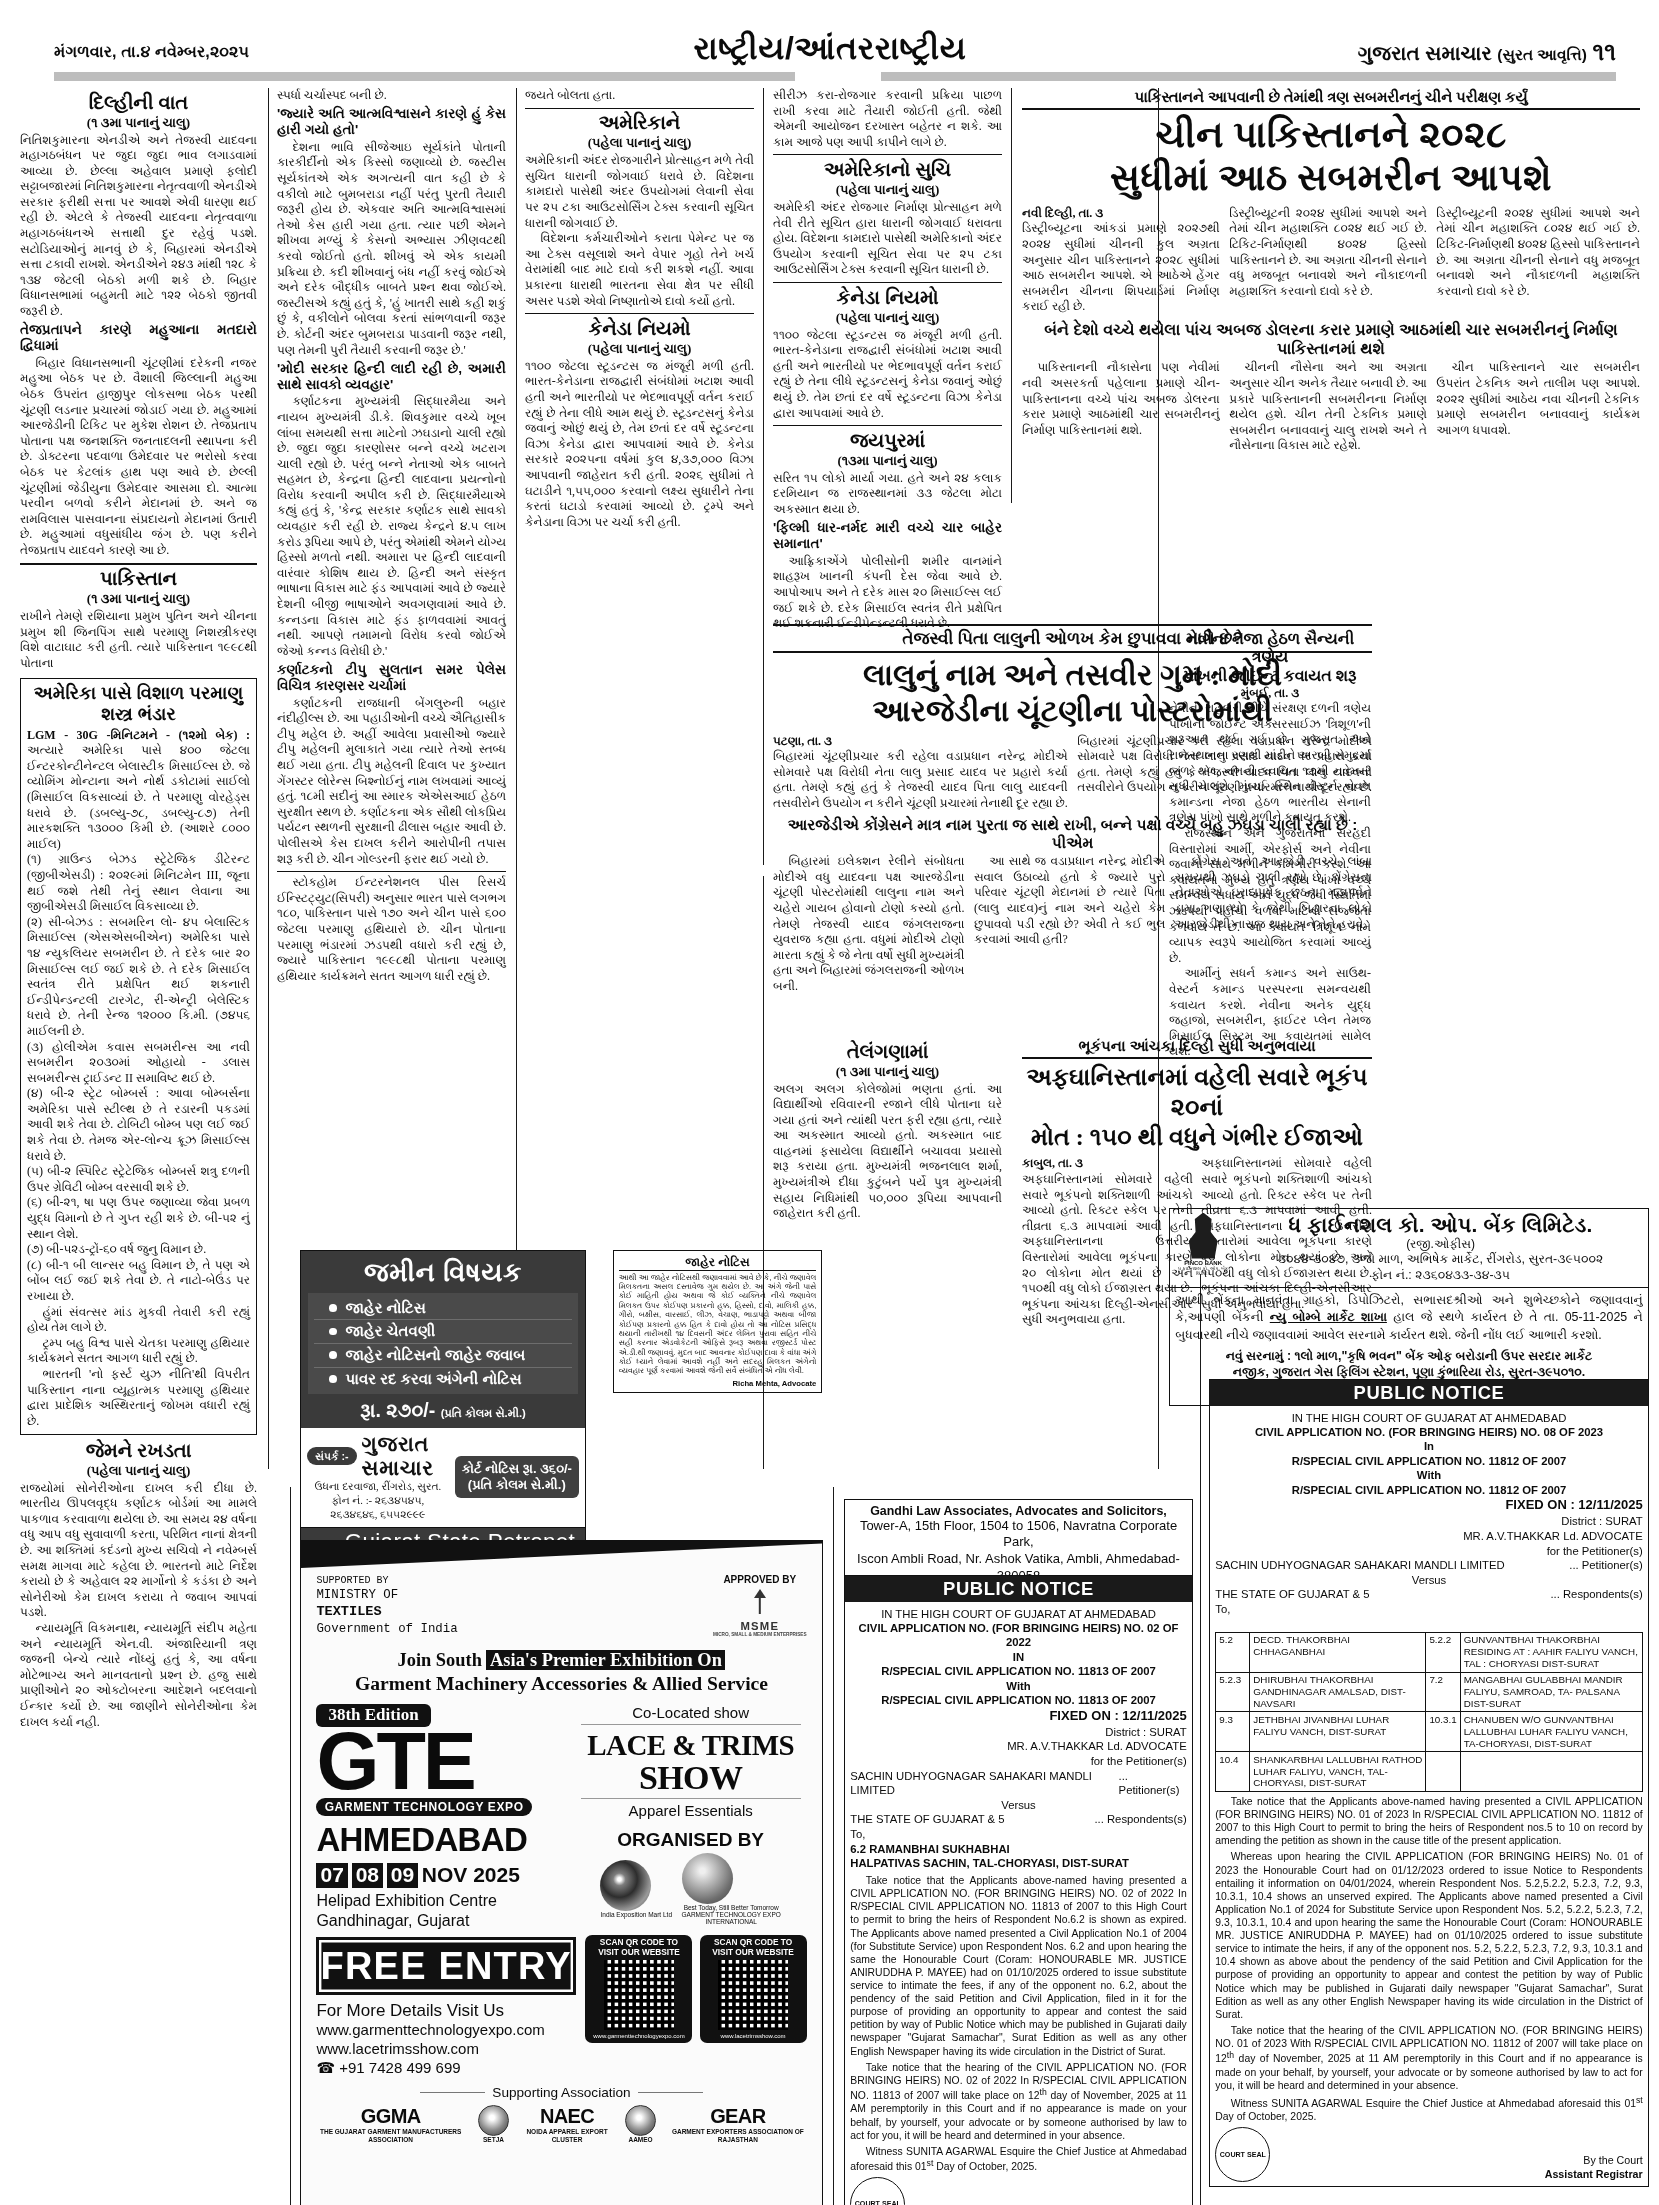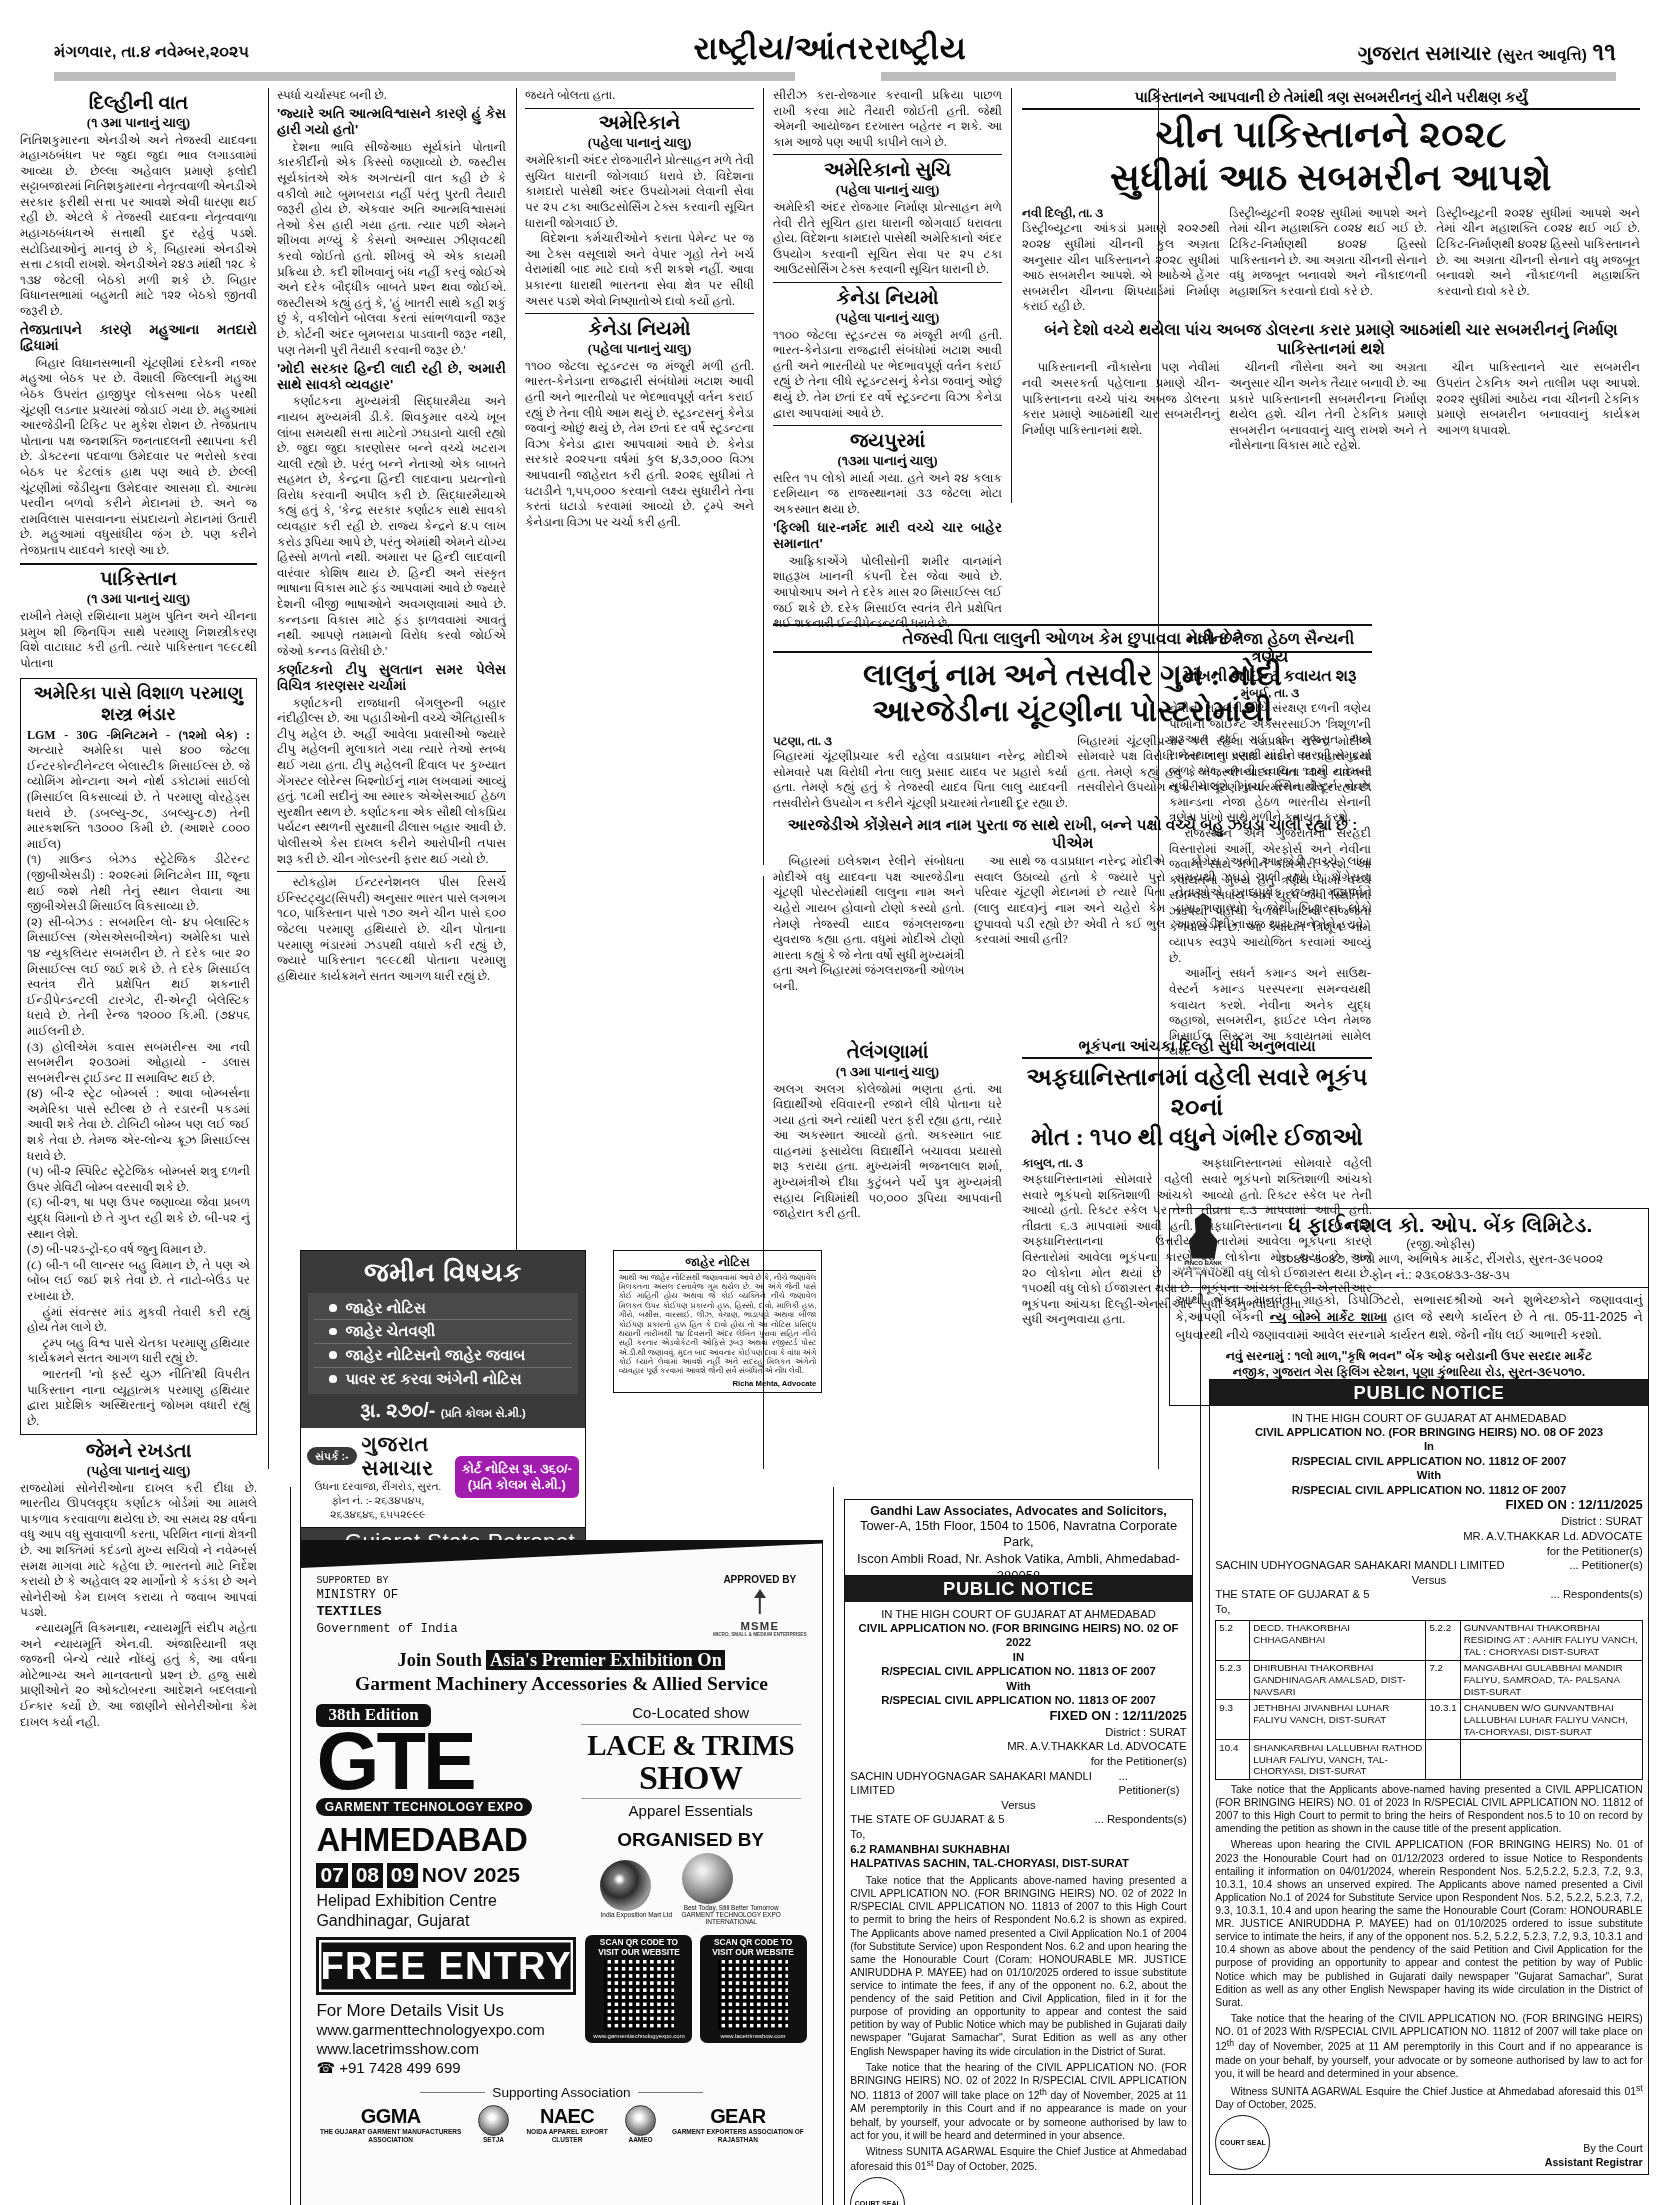--- a/index.html
+++ b/index.html
@@ -145,21 +145,21 @@
   .jv-foot { background:#fff; color:#111; display:flex; align-items:center; gap:6px; padding:4.7px 6px; }
   .jv-pill {
     background:#3a3a3a; color:#fff; border-radius:24px; padding:2.4px 8.3px;
     font-size:10.7px; font-weight:700; white-space:nowrap;
     font-family:"Liberation Sans", sans-serif;
   }
   .jv-brand { font-size:21px; font-weight:700; letter-spacing:0.6px;
     font-family:"Liberation Sans", sans-serif; }
   .jv-addr { font-size:10.7px; line-height:1.3; text-align:center; }
   .jv-court {
-    background:#a21caf; color:#fff; border-radius:6px; padding:4.7px 7.1px;
+    background:#404040; color:#fff; border-radius:6px; padding:4.7px 7.1px;
     text-align:center; font-size:13px; font-weight:700; line-height:1.25;
     font-family:"Liberation Sans", sans-serif; white-space:nowrap;
   }
 
   .gspl { border-top:1.8px solid #111; }
   .gspl-hd { background:#3a3a3a; color:#fff; display:flex; align-items:center; gap:6px; padding:3.6px 4.7px;}
   .gspl-logo {
     width:33px; height:31px; border:1.8px solid #fff; display:flex;
     align-items:center; justify-content:center; font-size:18px; font-weight:800;
     font-family:"Liberation Sans", sans-serif; flex:none;
@@ -276,21 +276,21 @@
     background:#1a1a1a; color:#fff; text-align:center; font-size:18.4px;
     font-weight:800; letter-spacing:0.6px; padding:2.4px 0;
     font-family:"Liberation Sans", sans-serif;
   }
   .pn-b { padding:4.1px 5.3px; font-family:"Liberation Sans", sans-serif; }
   .pn-c { text-align:center; font-size:11.3px; line-height:1.28; }
   .pn-c b { font-weight:800; }
   .pn-r { text-align:right; font-size:11.3px; line-height:1.3; }
   .pn-l { text-align:left; font-size:11.3px; line-height:1.3; }
   .pn-p { font-size:10.4px; line-height:1.26; text-align:justify; margin-top:3px; }
-  table.pn-t { width:100%; border-collapse:collapse; margin-top:3px; }
+  table.pn-t { width:100%; border-collapse:collapse; margin-top:15px; }
   table.pn-t td { border:1.2px solid #111; padding:1.8px 3px; font-size:9.8px;
     line-height:1.2; vertical-align:top; font-family:"Liberation Sans", sans-serif;}
   td.num { width:34px; }
   .seal { width:55px; height:55px; border:1.8px solid #111; border-radius:50%;
     display:flex; align-items:center; justify-content:center; text-align:center;
     font-size:7.1px; font-weight:700; line-height:1.15;
     font-family:"Liberation Sans", sans-serif; }
   .pn-foot { display:flex; justify-content:space-between; align-items:flex-end;
     margin-top:3.6px; font-family:"Liberation Sans", sans-serif;gap:26px; }
   .pn-foot .left { font-size:8.3px; }

